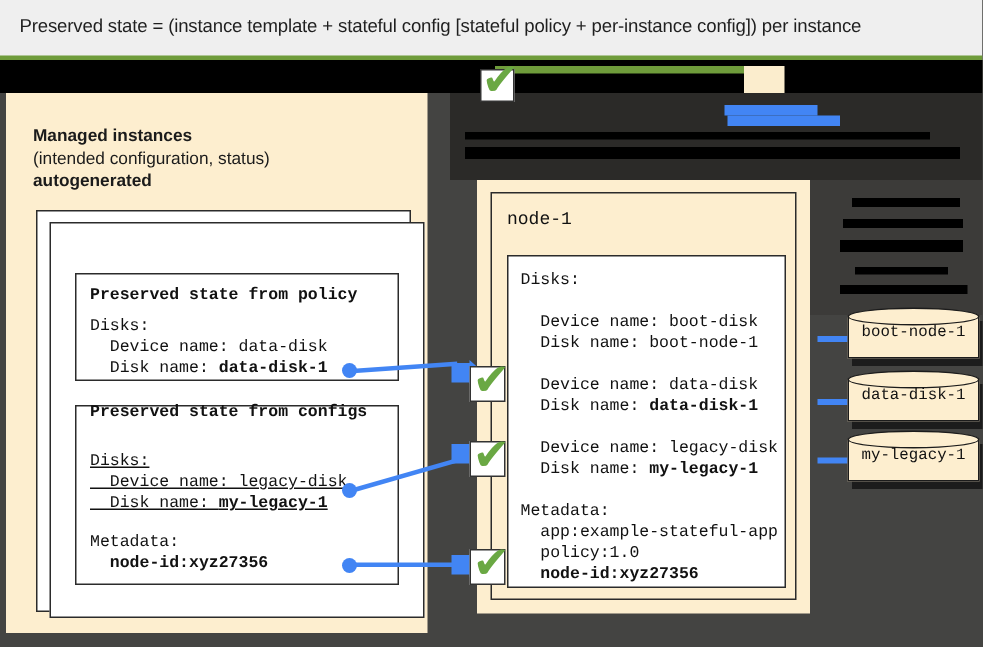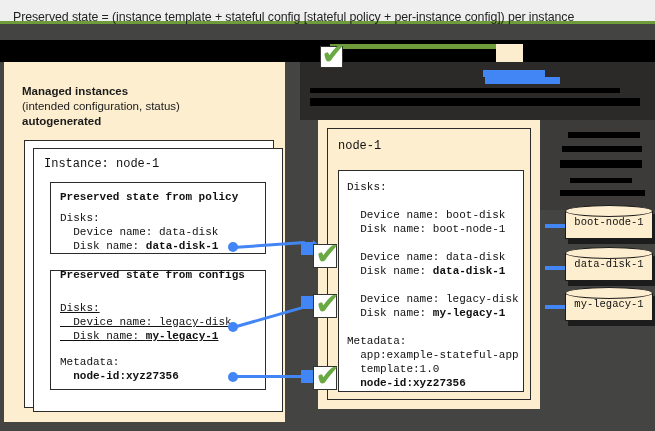--- a/index.html
+++ b/index.html
@@ -7,21 +7,21 @@
     width:655px;height:431px;
     background:#444442;
     font-family:"Liberation Sans", sans-serif;
     overflow:hidden;
     position:relative;
   }
   #stage{position:absolute;left:0;top:0;width:655px;height:431px;overflow:hidden;}
 
   
   .caption-bar{
-    position:absolute;left:0;top:0;width:655px;height:24px;
+    position:absolute;left:0;top:0;width:655px;height:40px;
     background:#efefef;
     border-bottom:3px solid #6f9c3b;
     box-sizing:border-box;
   }
   .caption-text{
     position:absolute;left:13px;top:10px;
     font-size:12.4px;color:#1f1f1f;white-space:nowrap;
     letter-spacing:-0.1px;
   }
 
@@ -140,21 +140,20 @@
   <div class="panel-beige panel-left"></div>
 
   <div class="panel-title">
     <b>Managed instances</b><br>
     <span>(intended configuration, status)</span><br>
     <b>autogenerated</b>
   </div>
 
   <div class="card-back card-instance-back"></div>
   <div class="card card-instance"></div>
-  <div class="mono lbl-instance">Instance: node-1</div>
 
   <div class="card card-policy"></div>
   <div class="mono txt-policy-title">Preserved state from policy</div>
   <div class="mono txt-policy-body"><span>Disks:</span>
 <span>  Device name: data-disk</span>
 <span>  Disk name: </span><b>data-disk-1</b></div>
 
   <div class="card card-configs"></div>
   <div class="mono txt-configs-title">Preserved state from configs</div>
   <div class="mono txt-configs-body"><span>Disks:</span>
@@ -174,21 +173,21 @@
 <span>  Disk name: boot-node-1</span>
 
 <span>  Device name: data-disk</span>
 <span>  Disk name: </span><b>data-disk-1</b>
 
 <span>  Device name: legacy-disk</span>
 <span>  Disk name: </span><b>my-legacy-1</b>
 
 <span>Metadata:</span>
 <span>  app:example-stateful-app</span>
-<span>  template:1.0</span>
+<span>  policy:1.0</span>
 <b>  node-id:xyz27356</b></div>
 
   <div class="dot" style="left:228px;top:242px;"></div>
   <div class="line" style="left:233px;top:246px;width:72px;transform:rotate(-4deg);"></div>
   <div class="sq" style="left:301px;top:242px;"></div>
   <div class="tri" style="left:313px;top:240px;"></div>
 
   <div class="dot" style="left:228px;top:322px;"></div>
   <div class="line" style="left:233px;top:326px;width:74px;transform:rotate(-16deg);"></div>
   <div class="sq" style="left:301px;top:296px;"></div>

